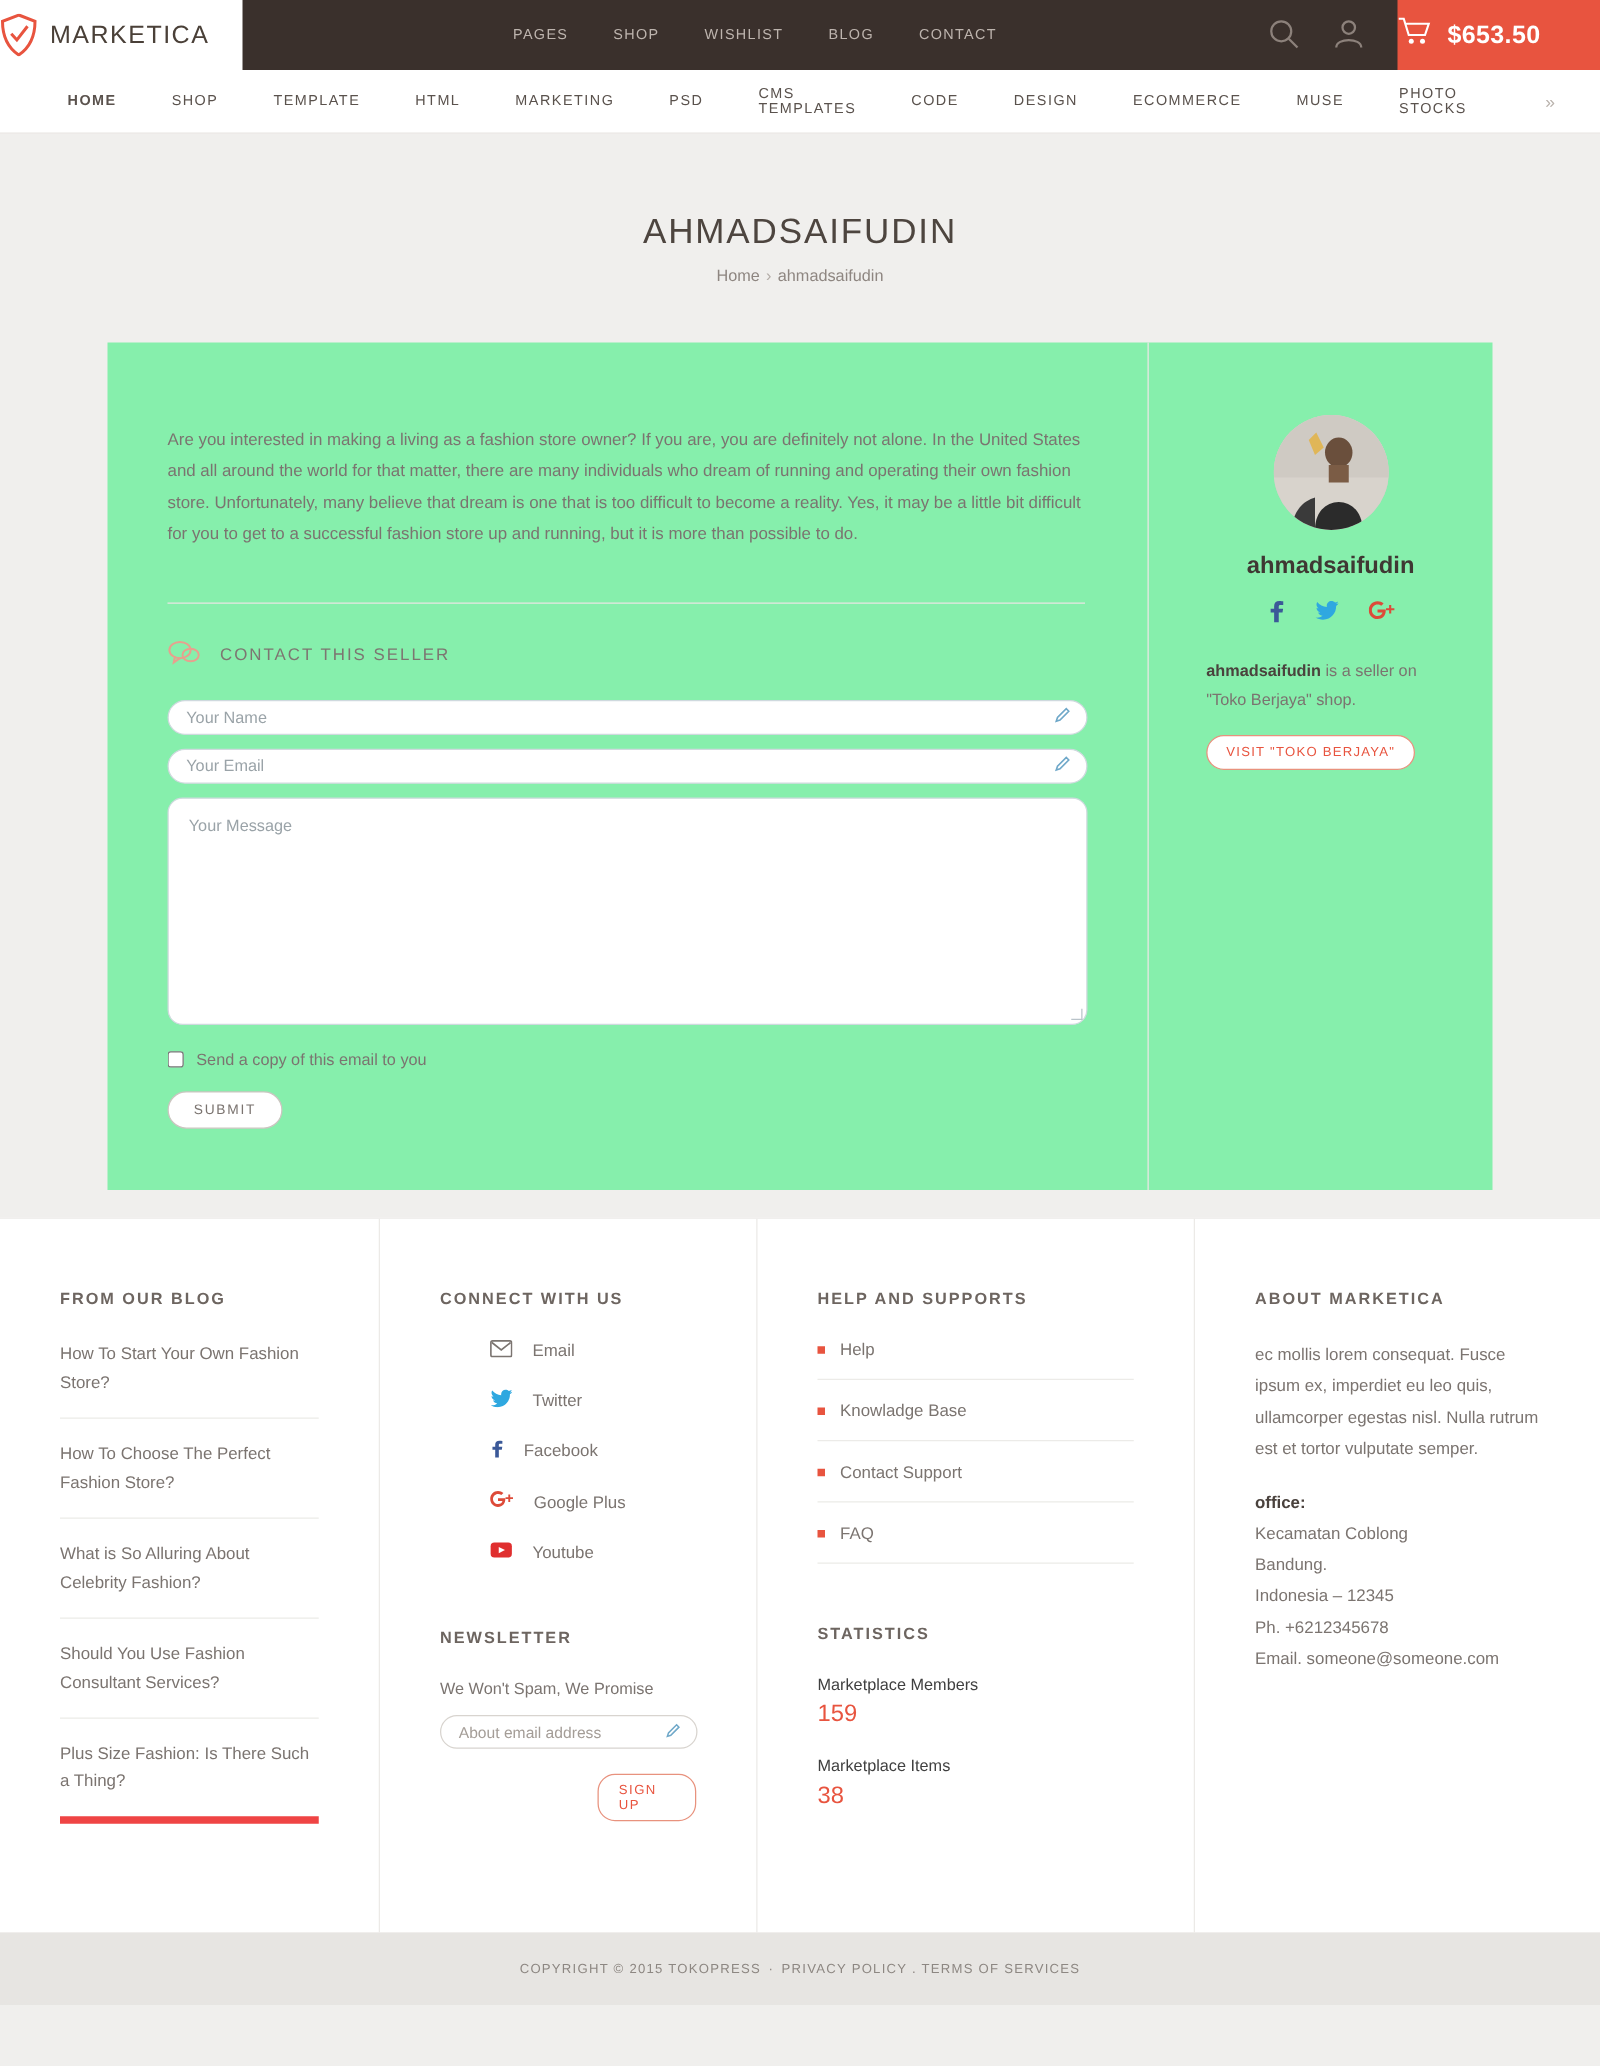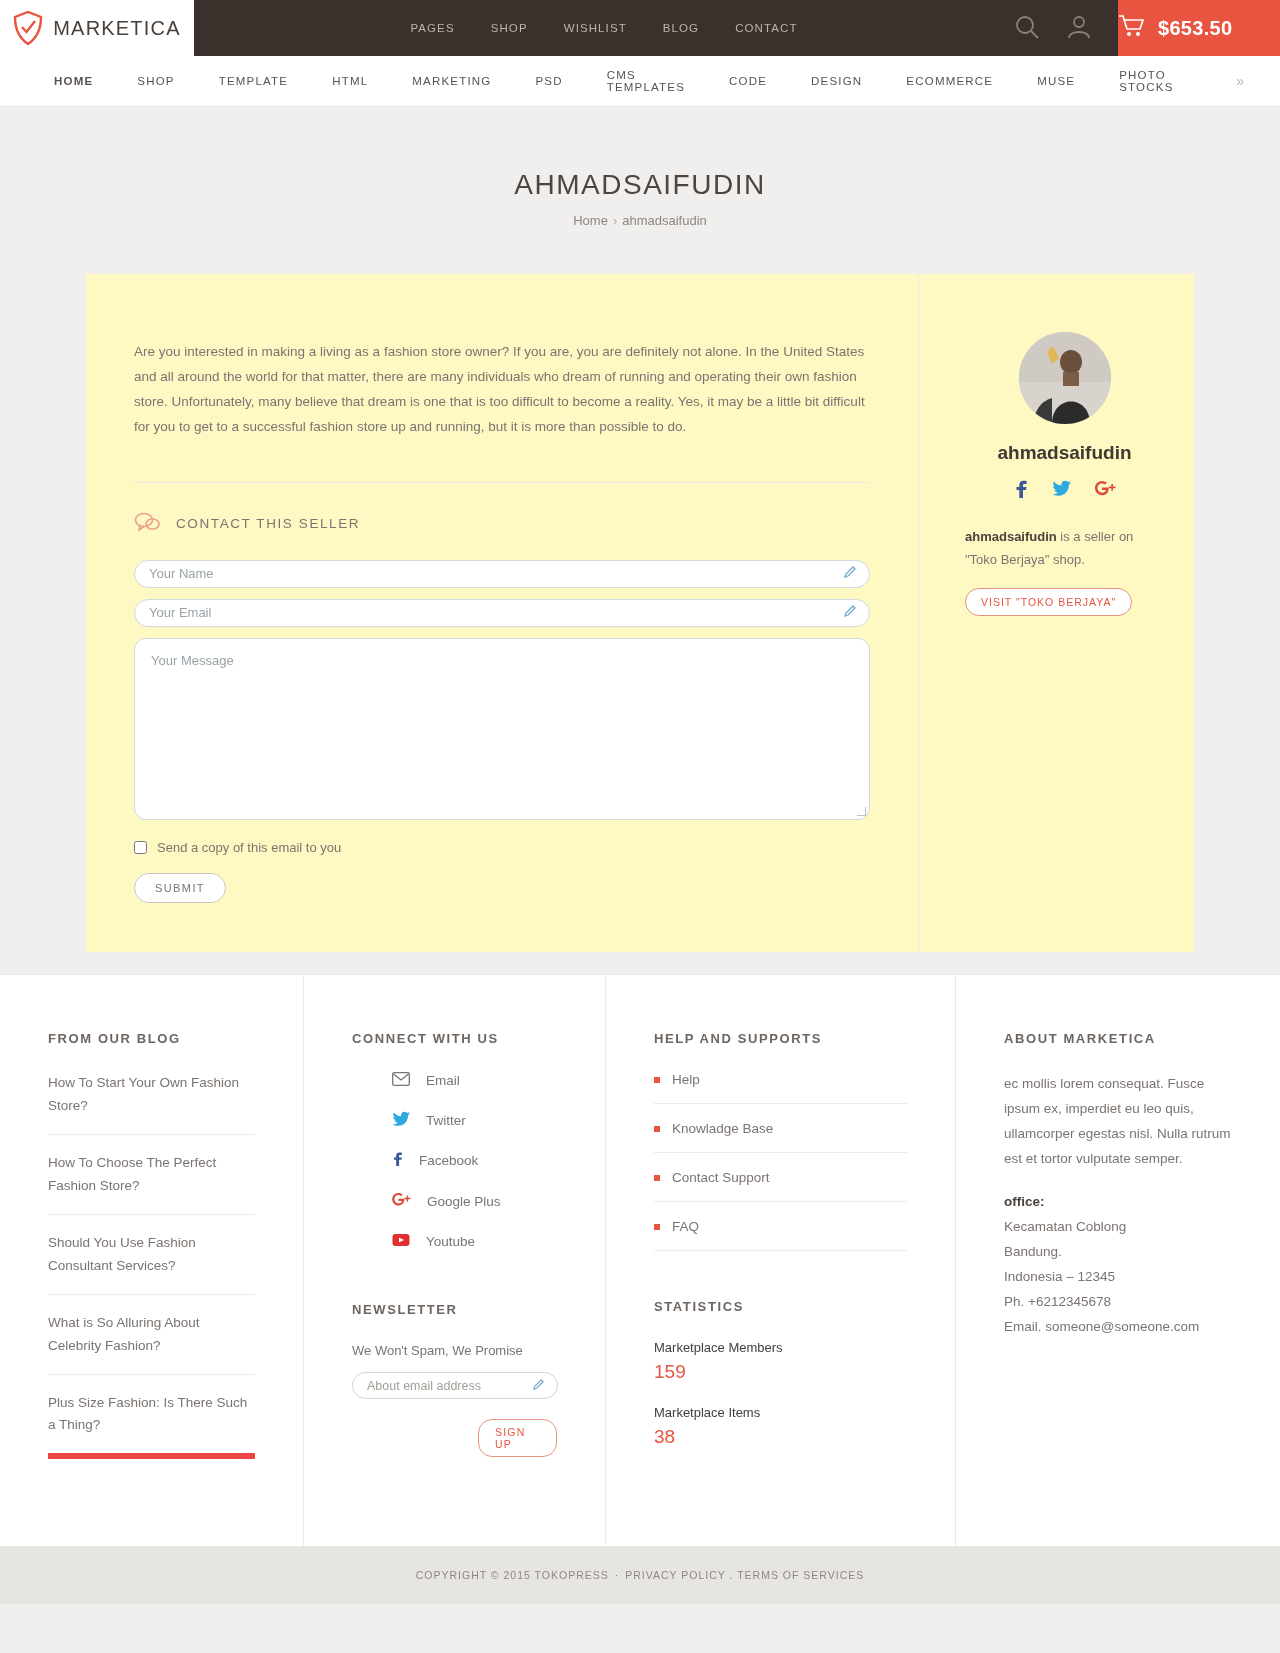--- a/index.html
+++ b/index.html
@@ -20,21 +20,20 @@
     background:#3a302c;
     display:flex;
     align-items:stretch;
     position:relative;
   }
   .logo-box {
     width:194px;
     background:#fff;
     display:flex;
     align-items:center;
-    justify-content:center;
     gap:10px;
   }
   .logo-mark {
     width:30px; height:34px;
     position:relative;
   }
   .logo-mark svg { display:block; }
   .logo-text {
     font-size:20px;
     letter-spacing:1.2px;
@@ -110,21 +109,21 @@
     letter-spacing:1.5px;
     color:#4d453f;
     font-weight:400;
   }
   .crumbs { font-size:13px; color:#8e8681; }
   .crumbs .sep { margin:0 5px; color:#b3aca7; }
 
   
   .wrap { width:1108px; margin:0 auto; }
   .card {
-    background:#fef9c3;
+    background:#86efac;
     display:flex;
     min-height:678px;
   }
   .card-main { width:832px; padding:66px 50px 0 48px; }
   .card-side {
     width:276px;
     border-left:1px solid #ebe8e5;
     padding:58px 30px 0 46px;
   }
   .card-main p {
@@ -505,22 +504,22 @@
   </div>
 </div>
 
 <div class="footer">
 
   <div class="fcol fcol-1">
     <h3>FROM OUR BLOG</h3>
     <div class="bloglist">
       <a>How To Start Your Own Fashion Store?</a>
       <a>How To Choose The Perfect Fashion Store?</a>
+      <a>What is So Alluring About Celebrity Fashion?</a>
       <a>Should You Use Fashion Consultant Services?</a>
-      <a>What is So Alluring About Celebrity Fashion?</a>
       <a>Plus Size Fashion: Is There Such a Thing?</a>
     </div>
   </div>
 
   <div class="fcol fcol-2">
     <h3>CONNECT WITH US</h3>
 
     <a class="connect-item">
       <span class="c-mail">
         <svg width="18" height="14" viewBox="0 0 18 14">

